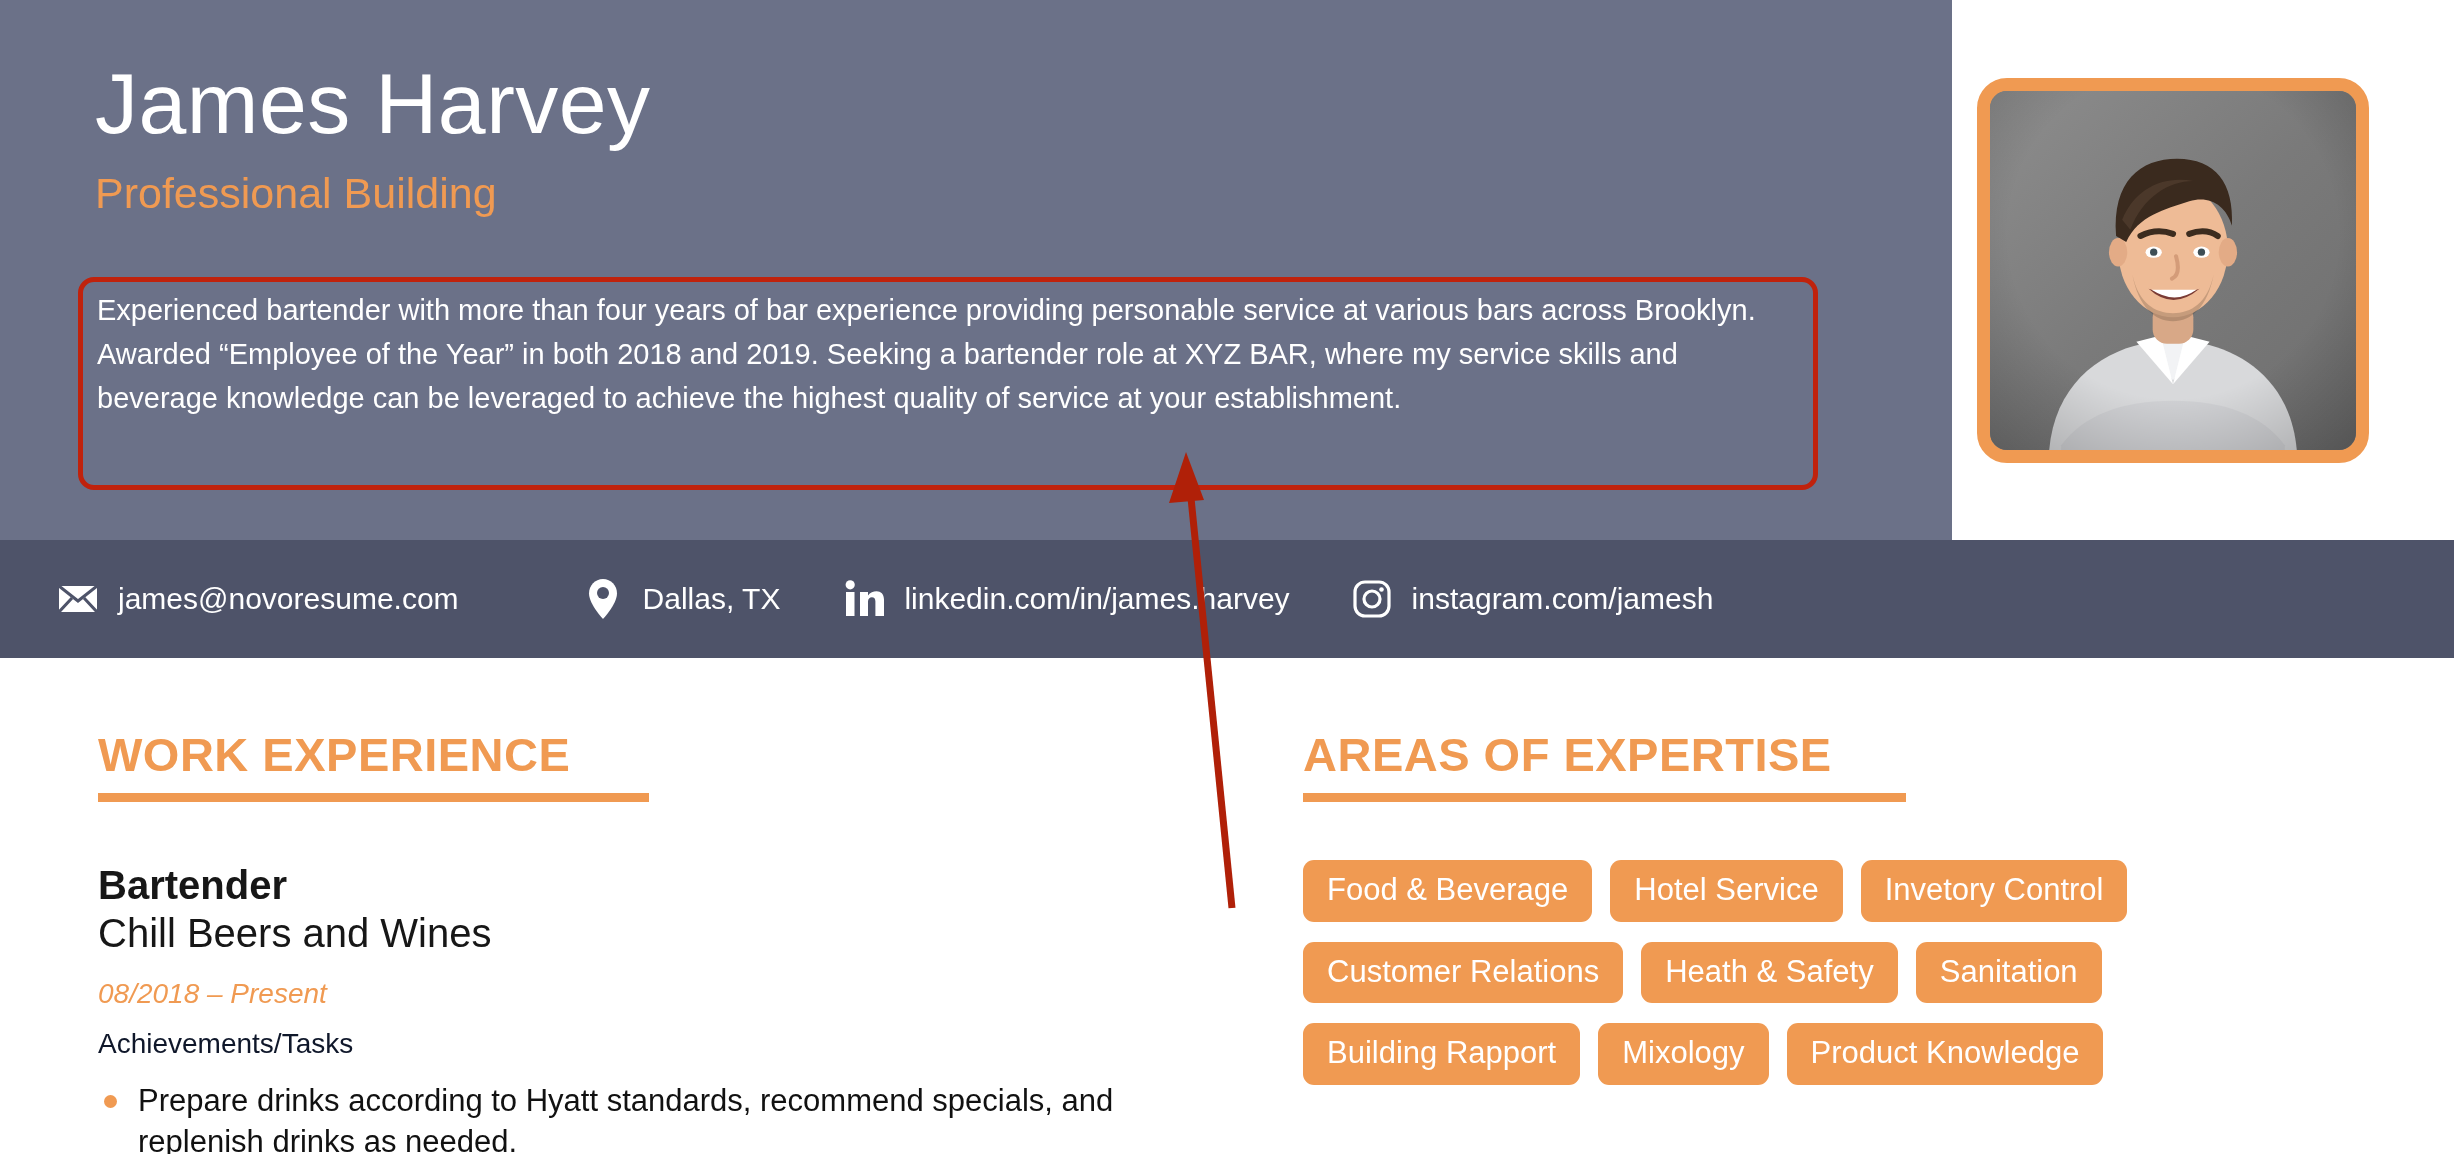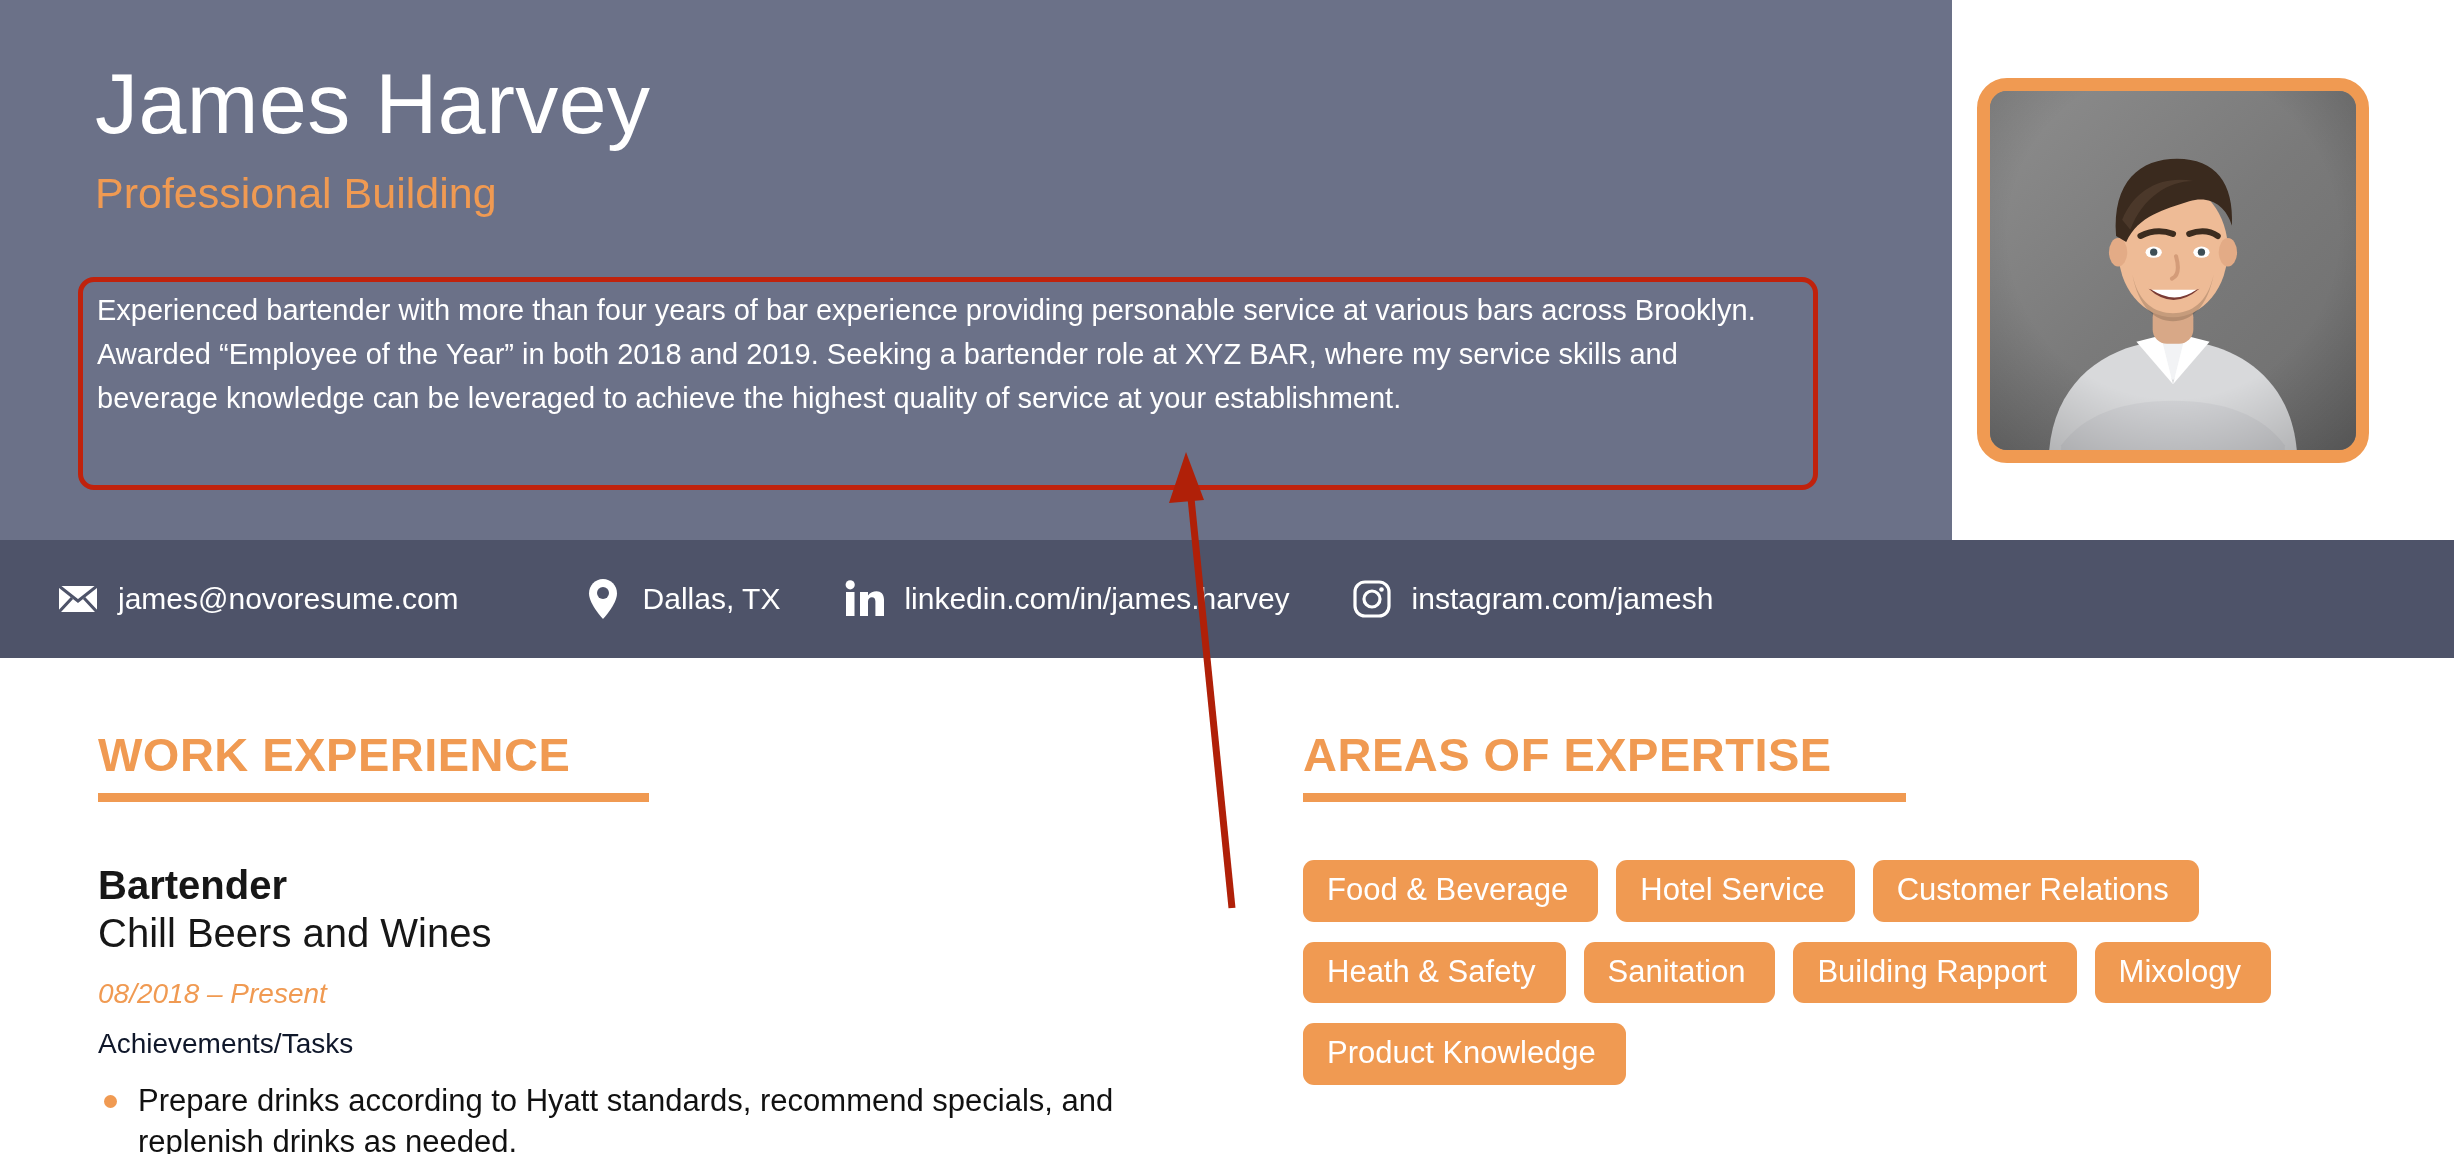--- a/index.html
+++ b/index.html
@@ -216,21 +216,21 @@
     display: flex;
     flex-wrap: wrap;
     gap: 20px 18px;
     max-width: 1000px;
   }
   .tag {
     background: #f09a52;
     color: #ffffff;
     font-size: 31px;
     border-radius: 11px;
-    padding: 12px 30px 14px 24px;
+    padding: 12px 24px 14px 24px;
     line-height: 1.15;
     white-space: nowrap;
   }
 
   
   .annot-arrow {
     position: absolute;
     left: 0; top: 0;
     width: 2454px;
     height: 1154px;
@@ -372,20 +372,21 @@
       </div>
     </div>
 
     <div class="col-right">
       <h2 class="section-title">AREAS OF EXPERTISE</h2>
       <div class="title-rule rule-w-right"></div>
 
       <div class="tags">
         <span class="tag">Food &amp; Beverage</span>
         <span class="tag">Hotel Service</span>
+        <span class="tag">Invetory Control</span>
         <span class="tag">Customer Relations</span>
         <span class="tag">Heath &amp; Safety</span>
         <span class="tag">Sanitation</span>
         <span class="tag">Building Rapport</span>
         <span class="tag">Mixology</span>
         <span class="tag">Product Knowledge</span>
       </div>
     </div>
   </div>
 

